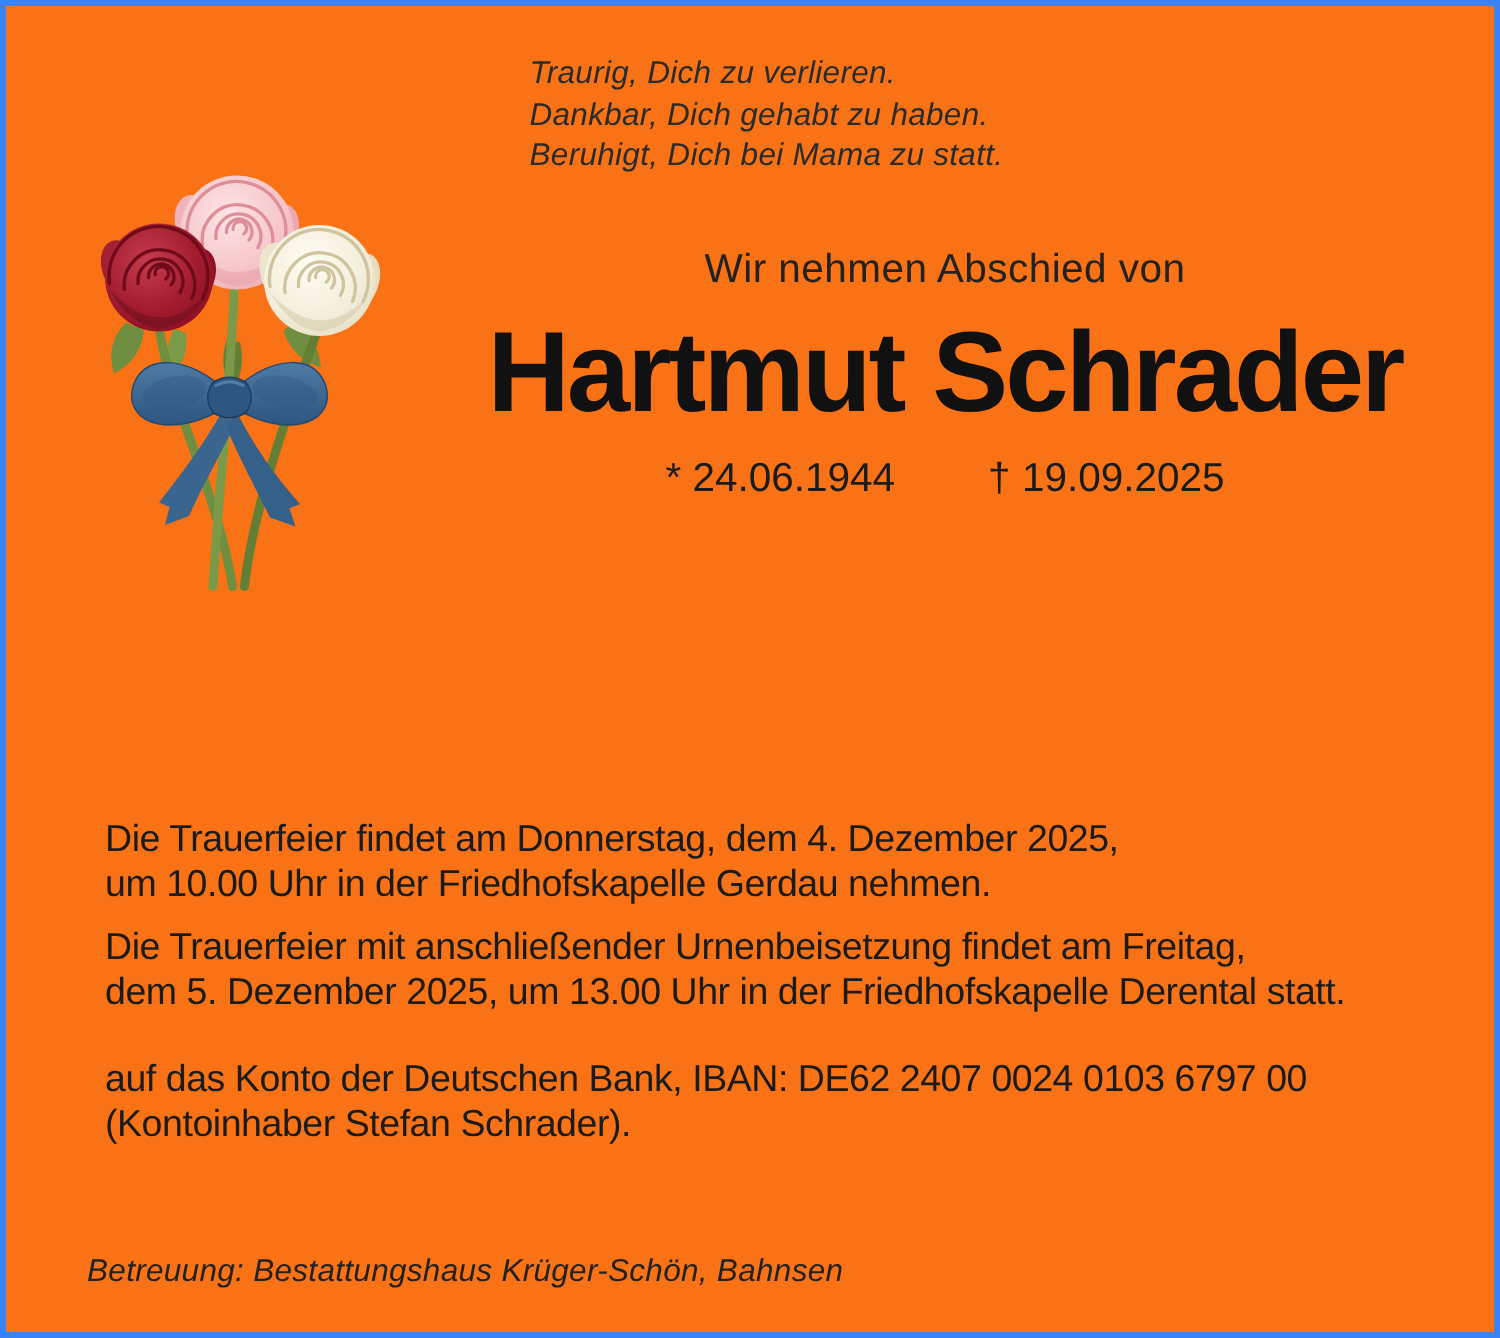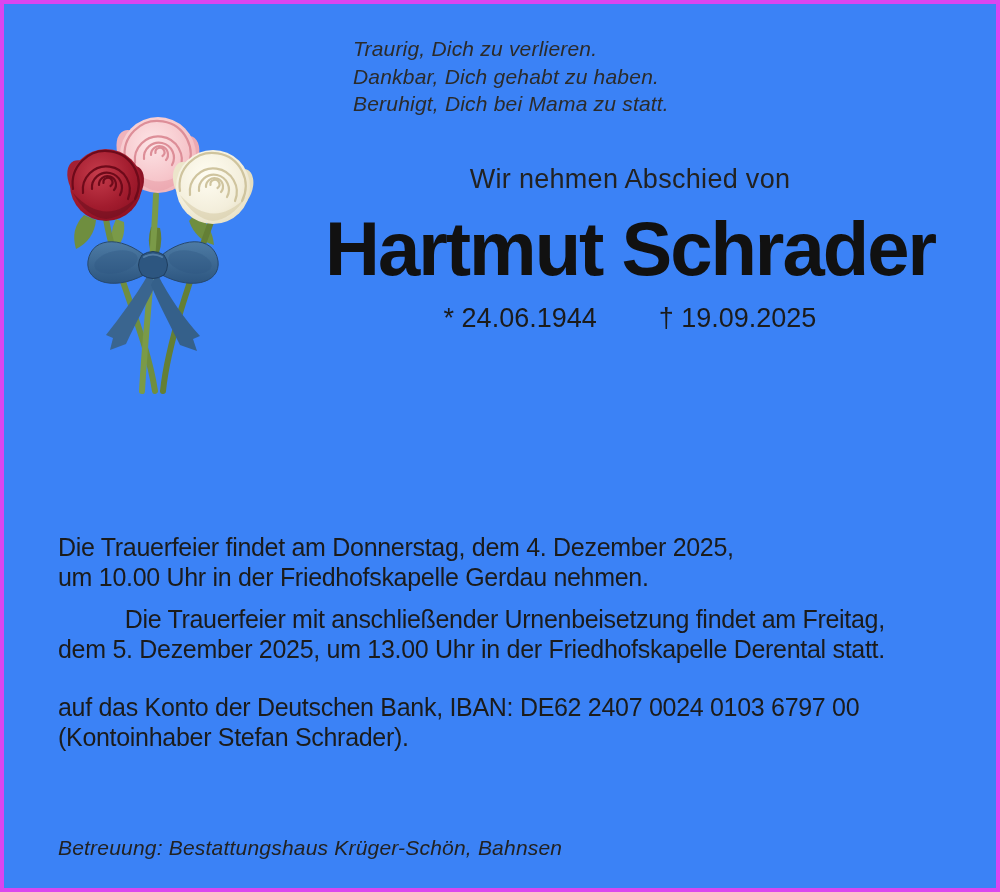--- a/index.html
+++ b/index.html
@@ -1,21 +1,21 @@
 <!DOCTYPE html>
 <html lang="de"><head>
 <meta charset="utf-8">
 <style>
   html,body{margin:0;padding:0;background:#fff;}
   .page{
     position:relative;
     width:1000px;height:892px;
     box-sizing:border-box;
-    border:4px solid #d946ef;
-    background:#3b82f6;
+    border:4px solid #3b82f6;
+    background:#f97316;
     font-family:"Liberation Sans","DejaVu Sans",sans-serif;
     color:#1d1d1d;
     overflow:hidden;
   }
   .epigraph{
     position:absolute;left:349px;top:31px;
     font-style:italic;font-size:21px;line-height:27.5px;
     color:#2b2b2b;letter-spacing:.2px;
   }
   .bouquet{position:absolute;left:52px;top:103px;width:212px;height:290px;}
@@ -31,22 +31,22 @@
   }
   .mourners{
     position:absolute;left:348px;top:392px;
     font-weight:bold;font-size:27px;line-height:47px;color:#111;
     letter-spacing:-0.2px;
   }
   .body-text{
     position:absolute;left:54px;top:528px;
     font-size:25px;line-height:30px;letter-spacing:-0.3px;color:#1b1b1b;
   }
-  .para{margin:0;}
-  .para.gap-small{margin-top:12px;text-align:right;}
+  .para{margin:12px;}
+  .para.gap-small{margin-top:12px;}
   .para.gap-large{margin-top:28px;}
   .line{white-space:nowrap;}
   .footer{
     position:absolute;left:54px;top:832px;
     font-size:21px;font-style:italic;color:#222;letter-spacing:.2px;
   }
 </style>
 </head>
 <body>
 

